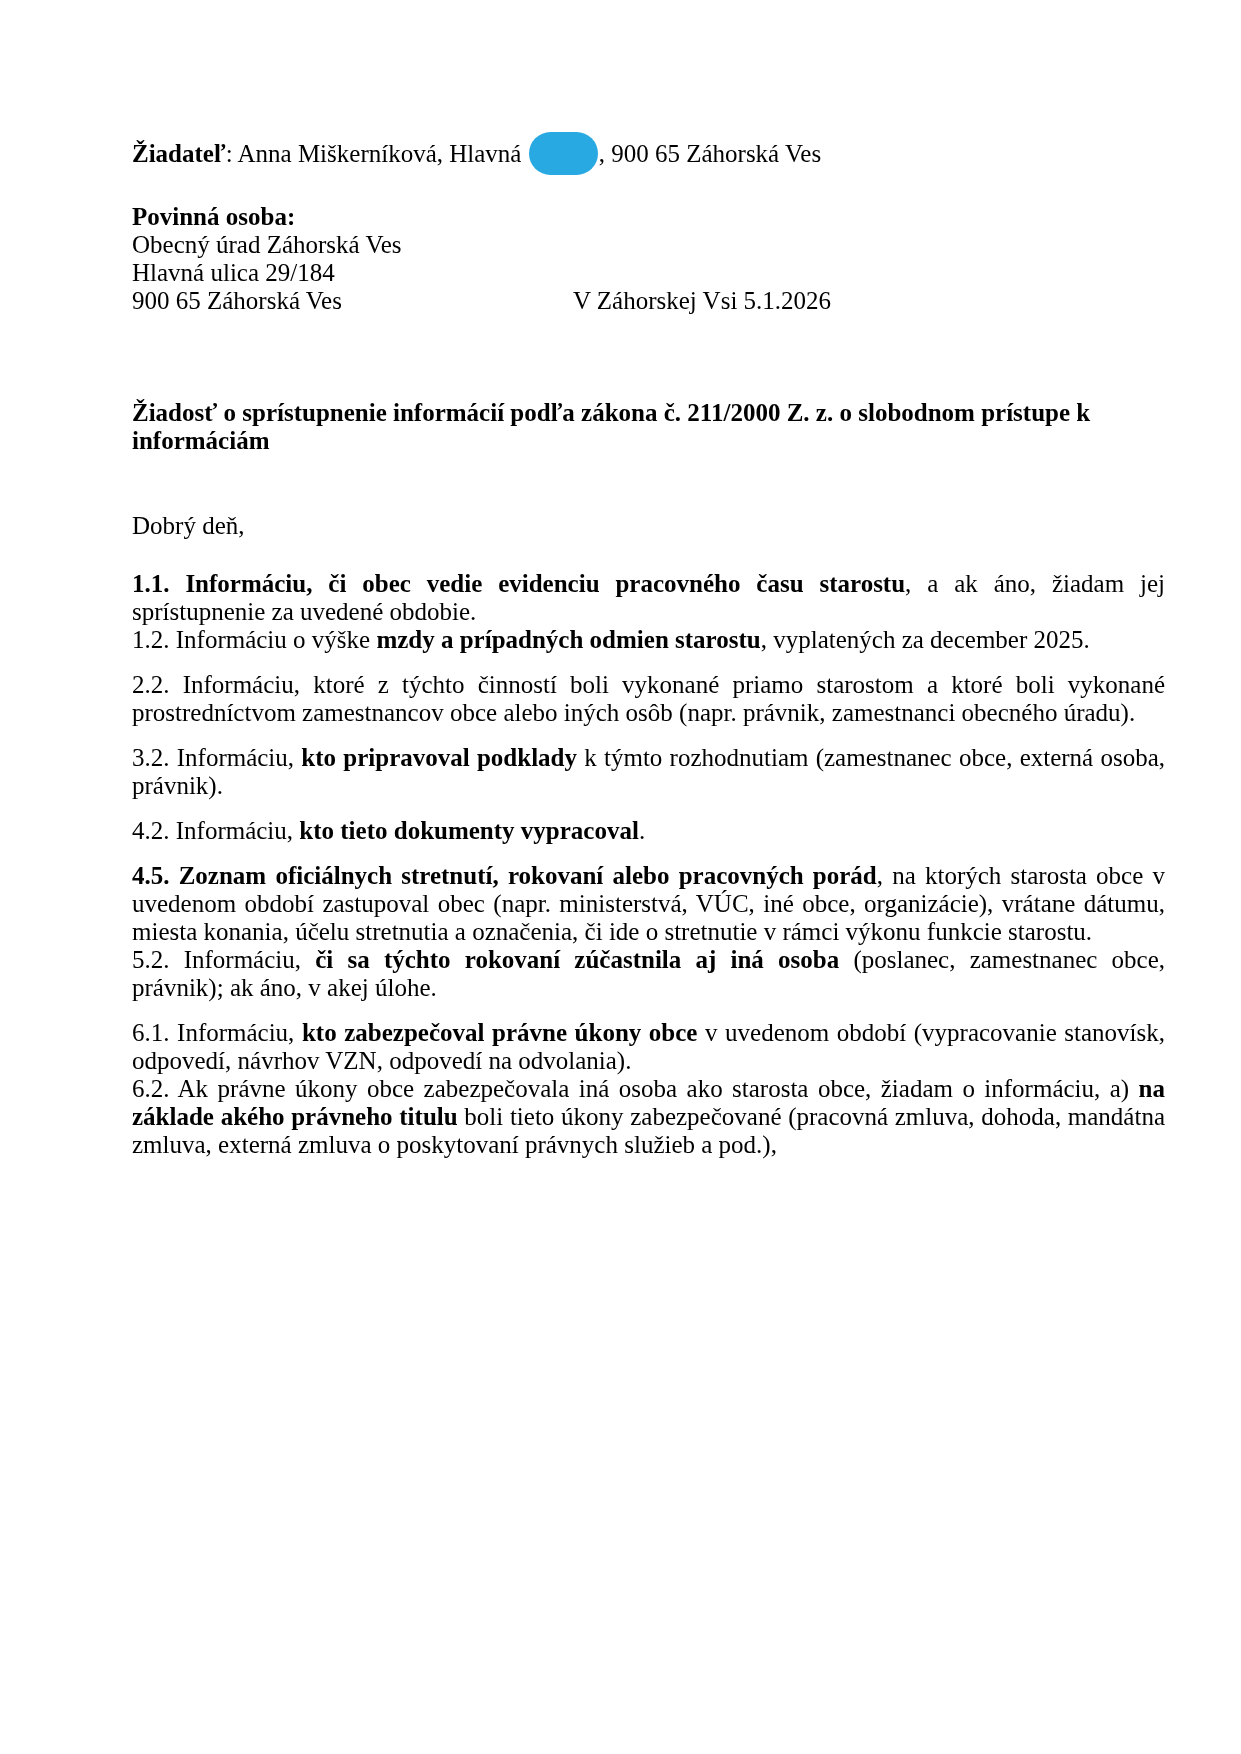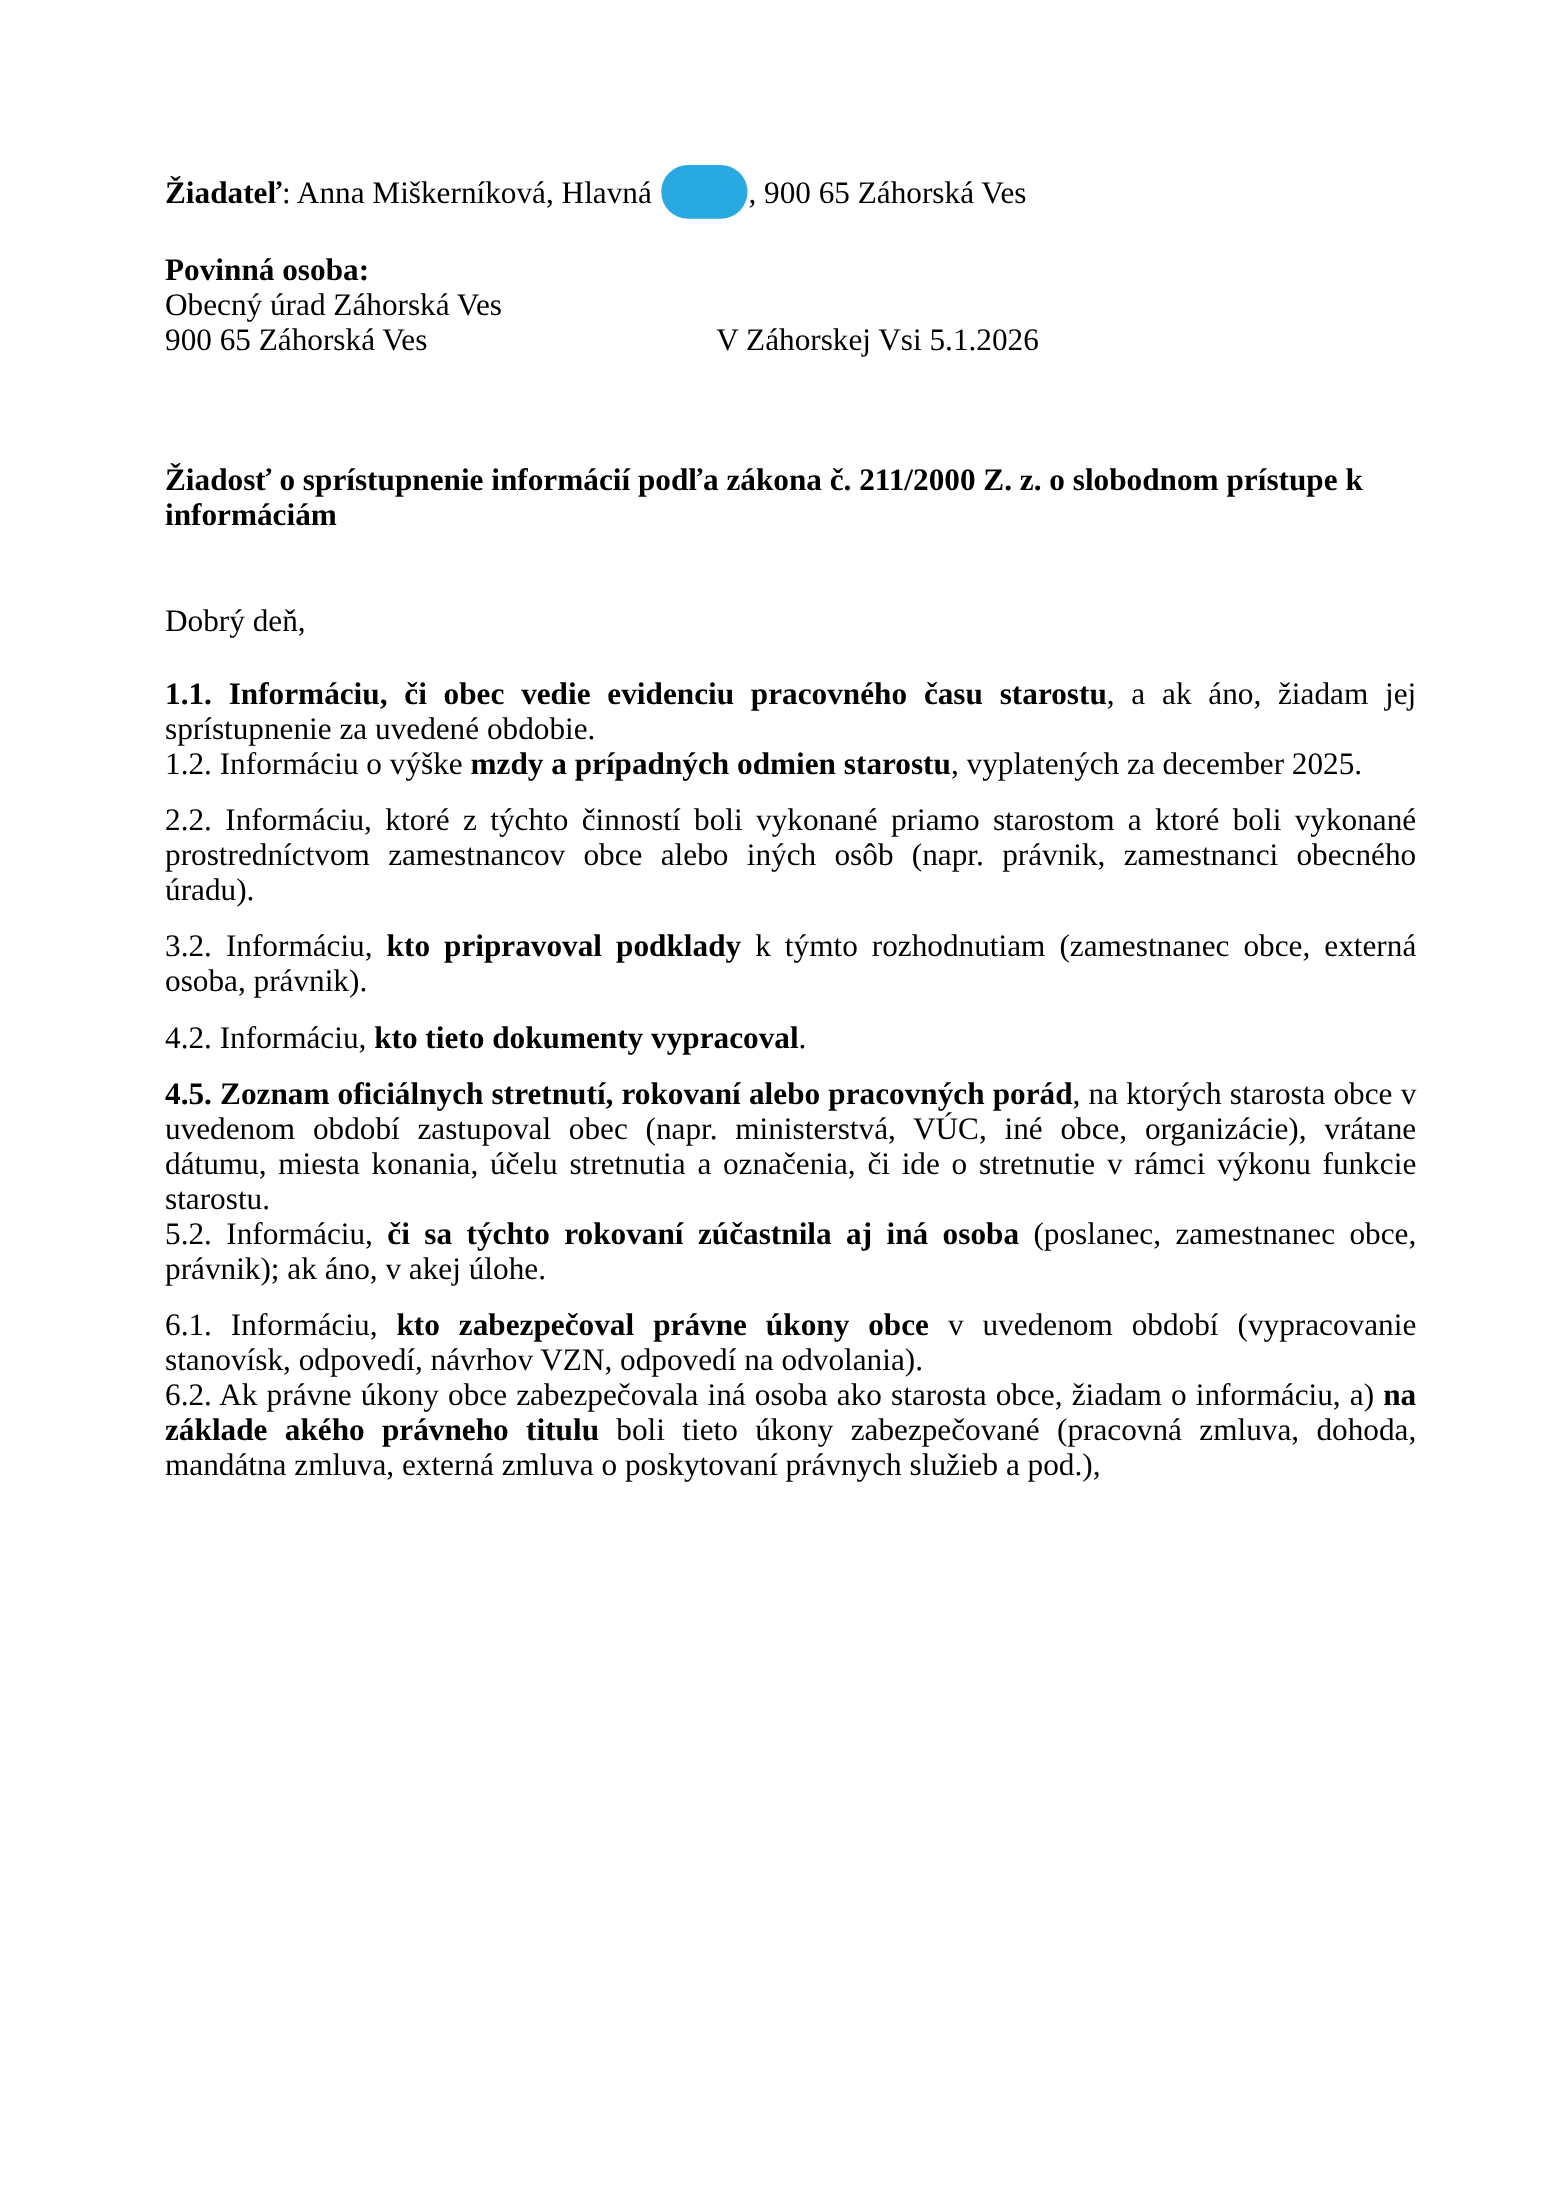--- a/index.html
+++ b/index.html
@@ -10,21 +10,21 @@
   .page {
     position: relative;
     width: 1241px;
     min-height: 1754px;
     box-sizing: border-box;
     background: #ffffff;
     color: #000000;
     font-family: "Liberation Serif", "DejaVu Serif", serif;
     font-size: 25px;
     line-height: 28px;
-    padding: 132px 108px 60px 132px;
+    padding: 132px 76px 60px 132px;
   }
   p { margin: 0; }
   b { font-weight: bold; }
 
   .applicant-line { white-space: nowrap; }
 
   .obliged-block { margin-top: 28px; }
   .obliged-heading { font-weight: bold; }
 
   .date-line { position: relative; }
@@ -66,20 +66,21 @@
 </head>
 <body>
 
 <div class="page">
 
   <p class="applicant-line"><b>Žiadateľ</b><span>: Anna Miškerníková, Hlavná </span><span class="redaction"></span><span>, 900 65 Záhorská Ves</span></p>
 
   <div class="obliged-block">
     <p class="obliged-heading">Povinná osoba:</p>
     <p>Obecný úrad Záhorská Ves</p>
+    <p>Hlavná ulica 29/184</p>
     <p class="date-line">
       <span>900 65 Záhorská Ves</span>
       <span class="place-date">V Záhorskej Vsi 5.1.2026</span>
     </p>
   </div>
 
   <p class="doc-title">Žiadosť o sprístupnenie informácií podľa zákona č. 211/2000 Z. z. o slobodnom prístupe k informáciám</p>
 
   <p class="greeting">Dobrý deň,</p>
 

